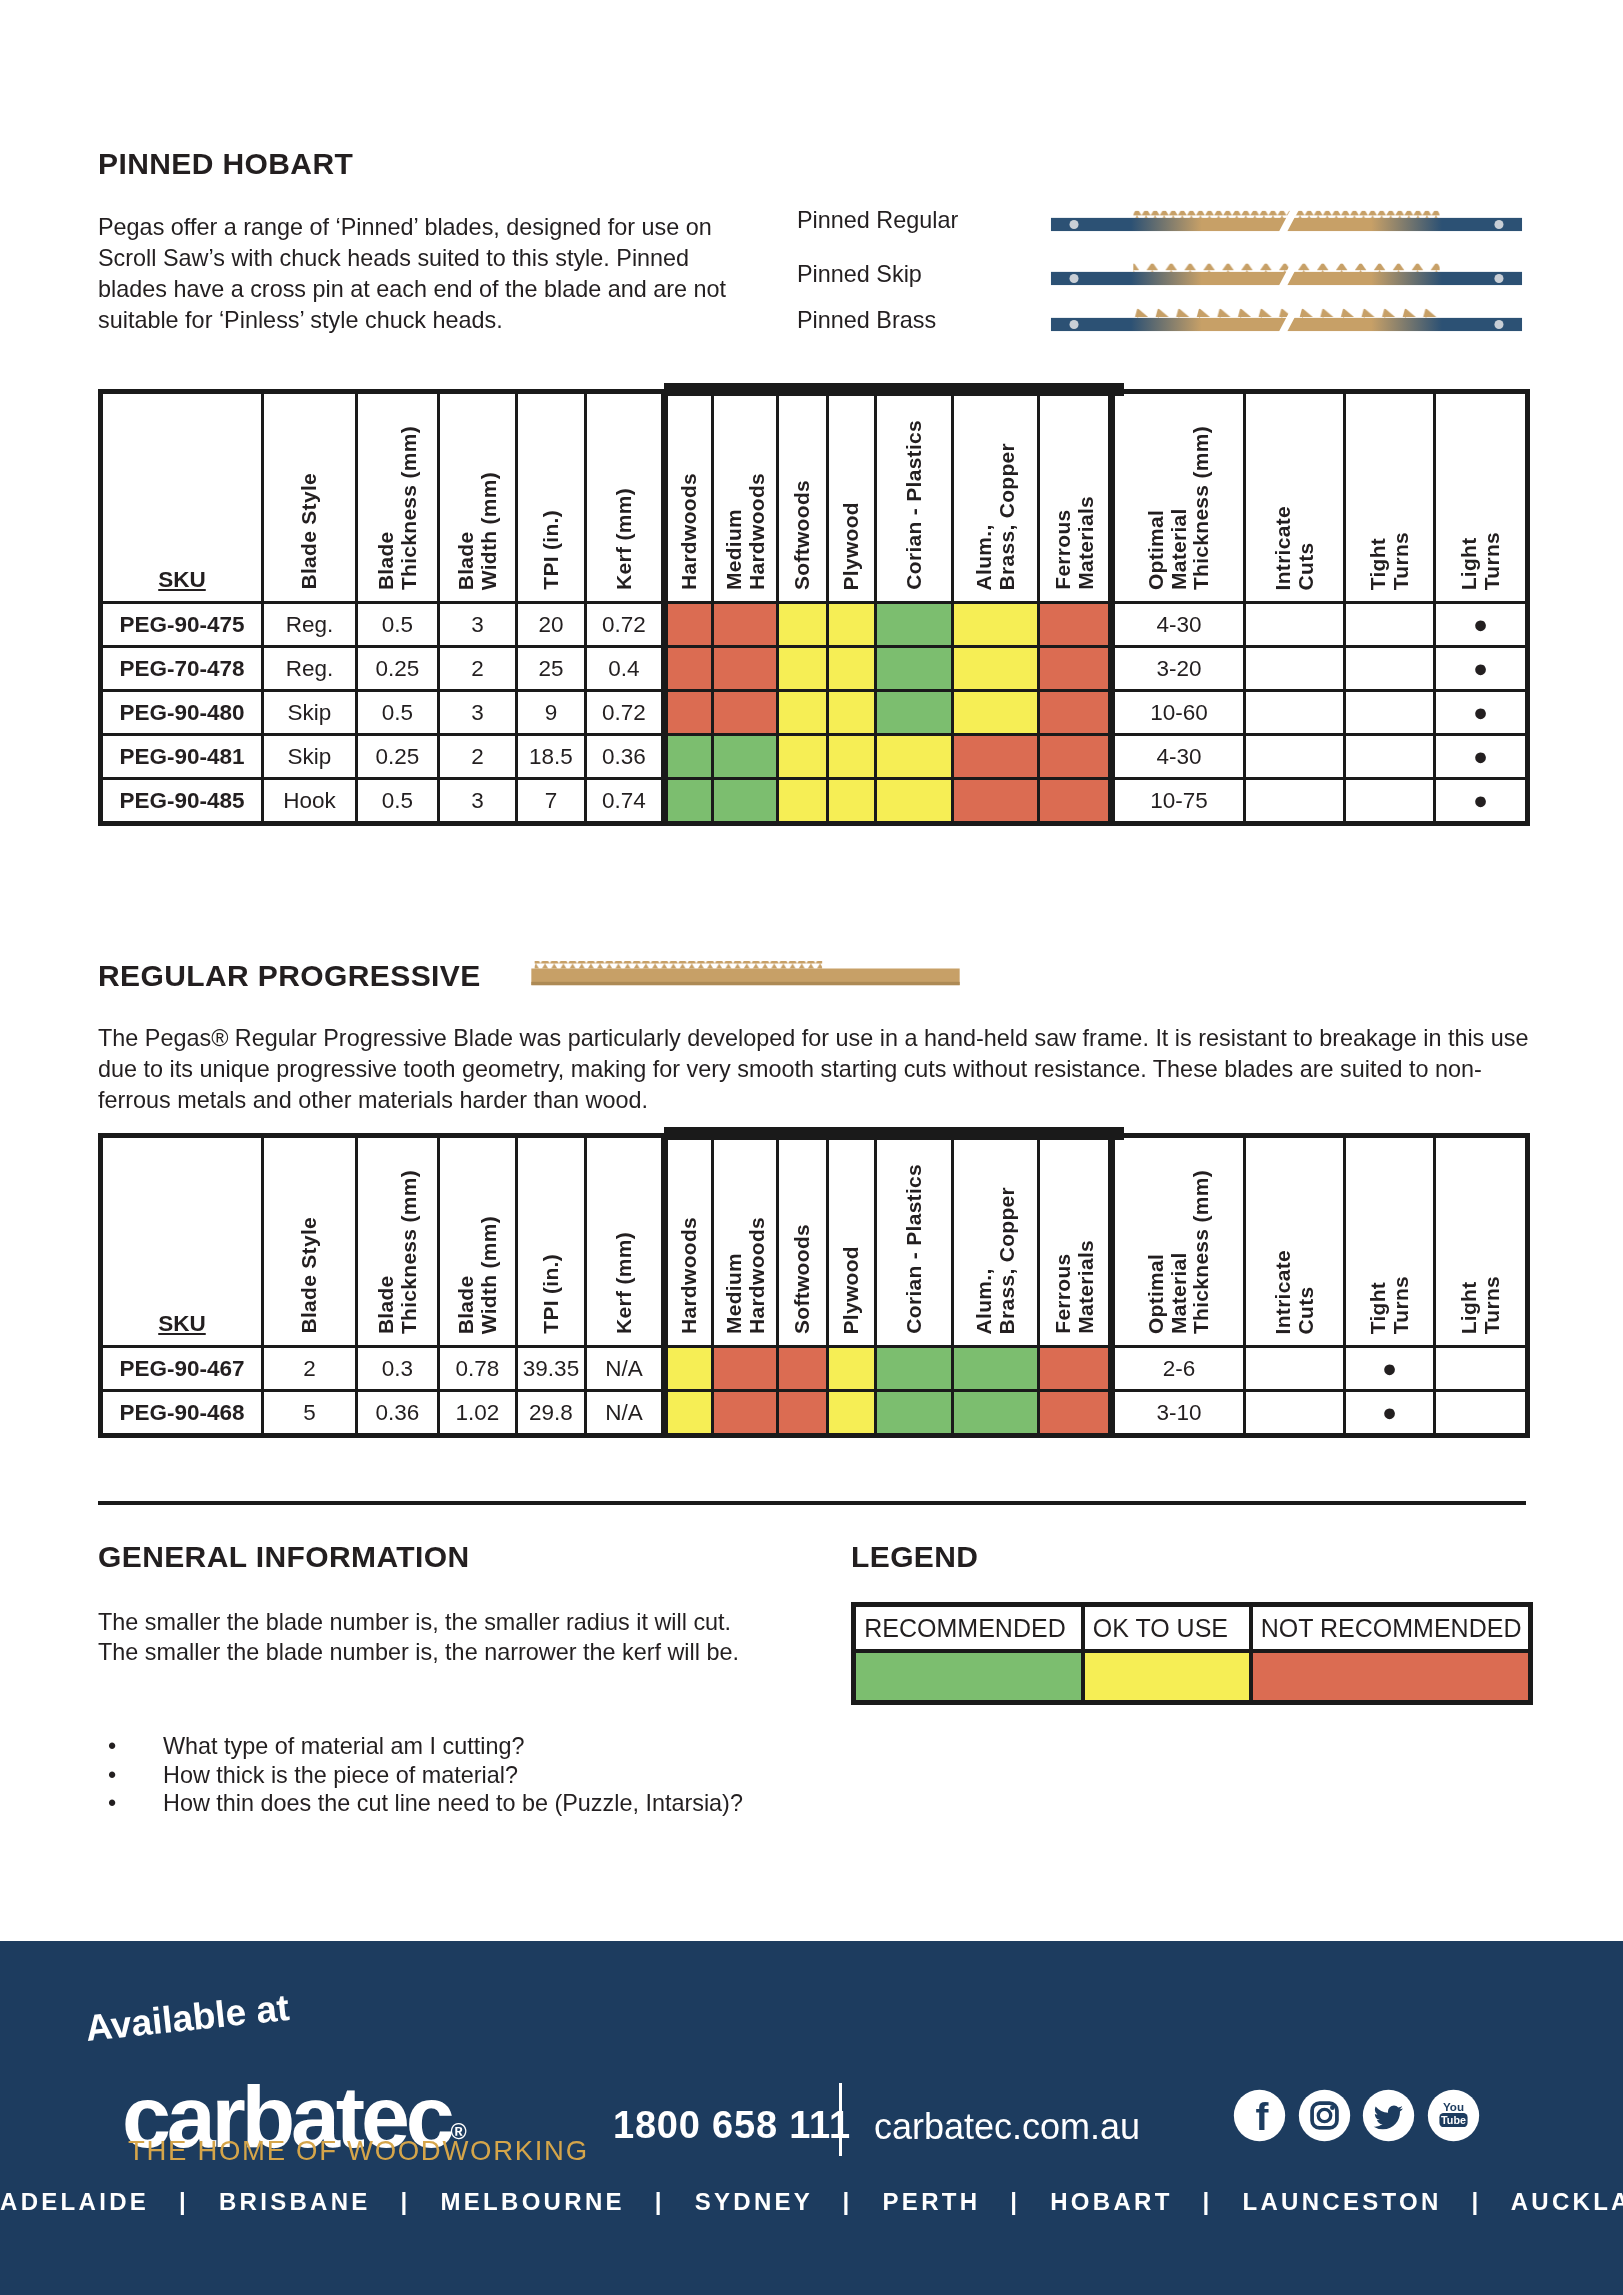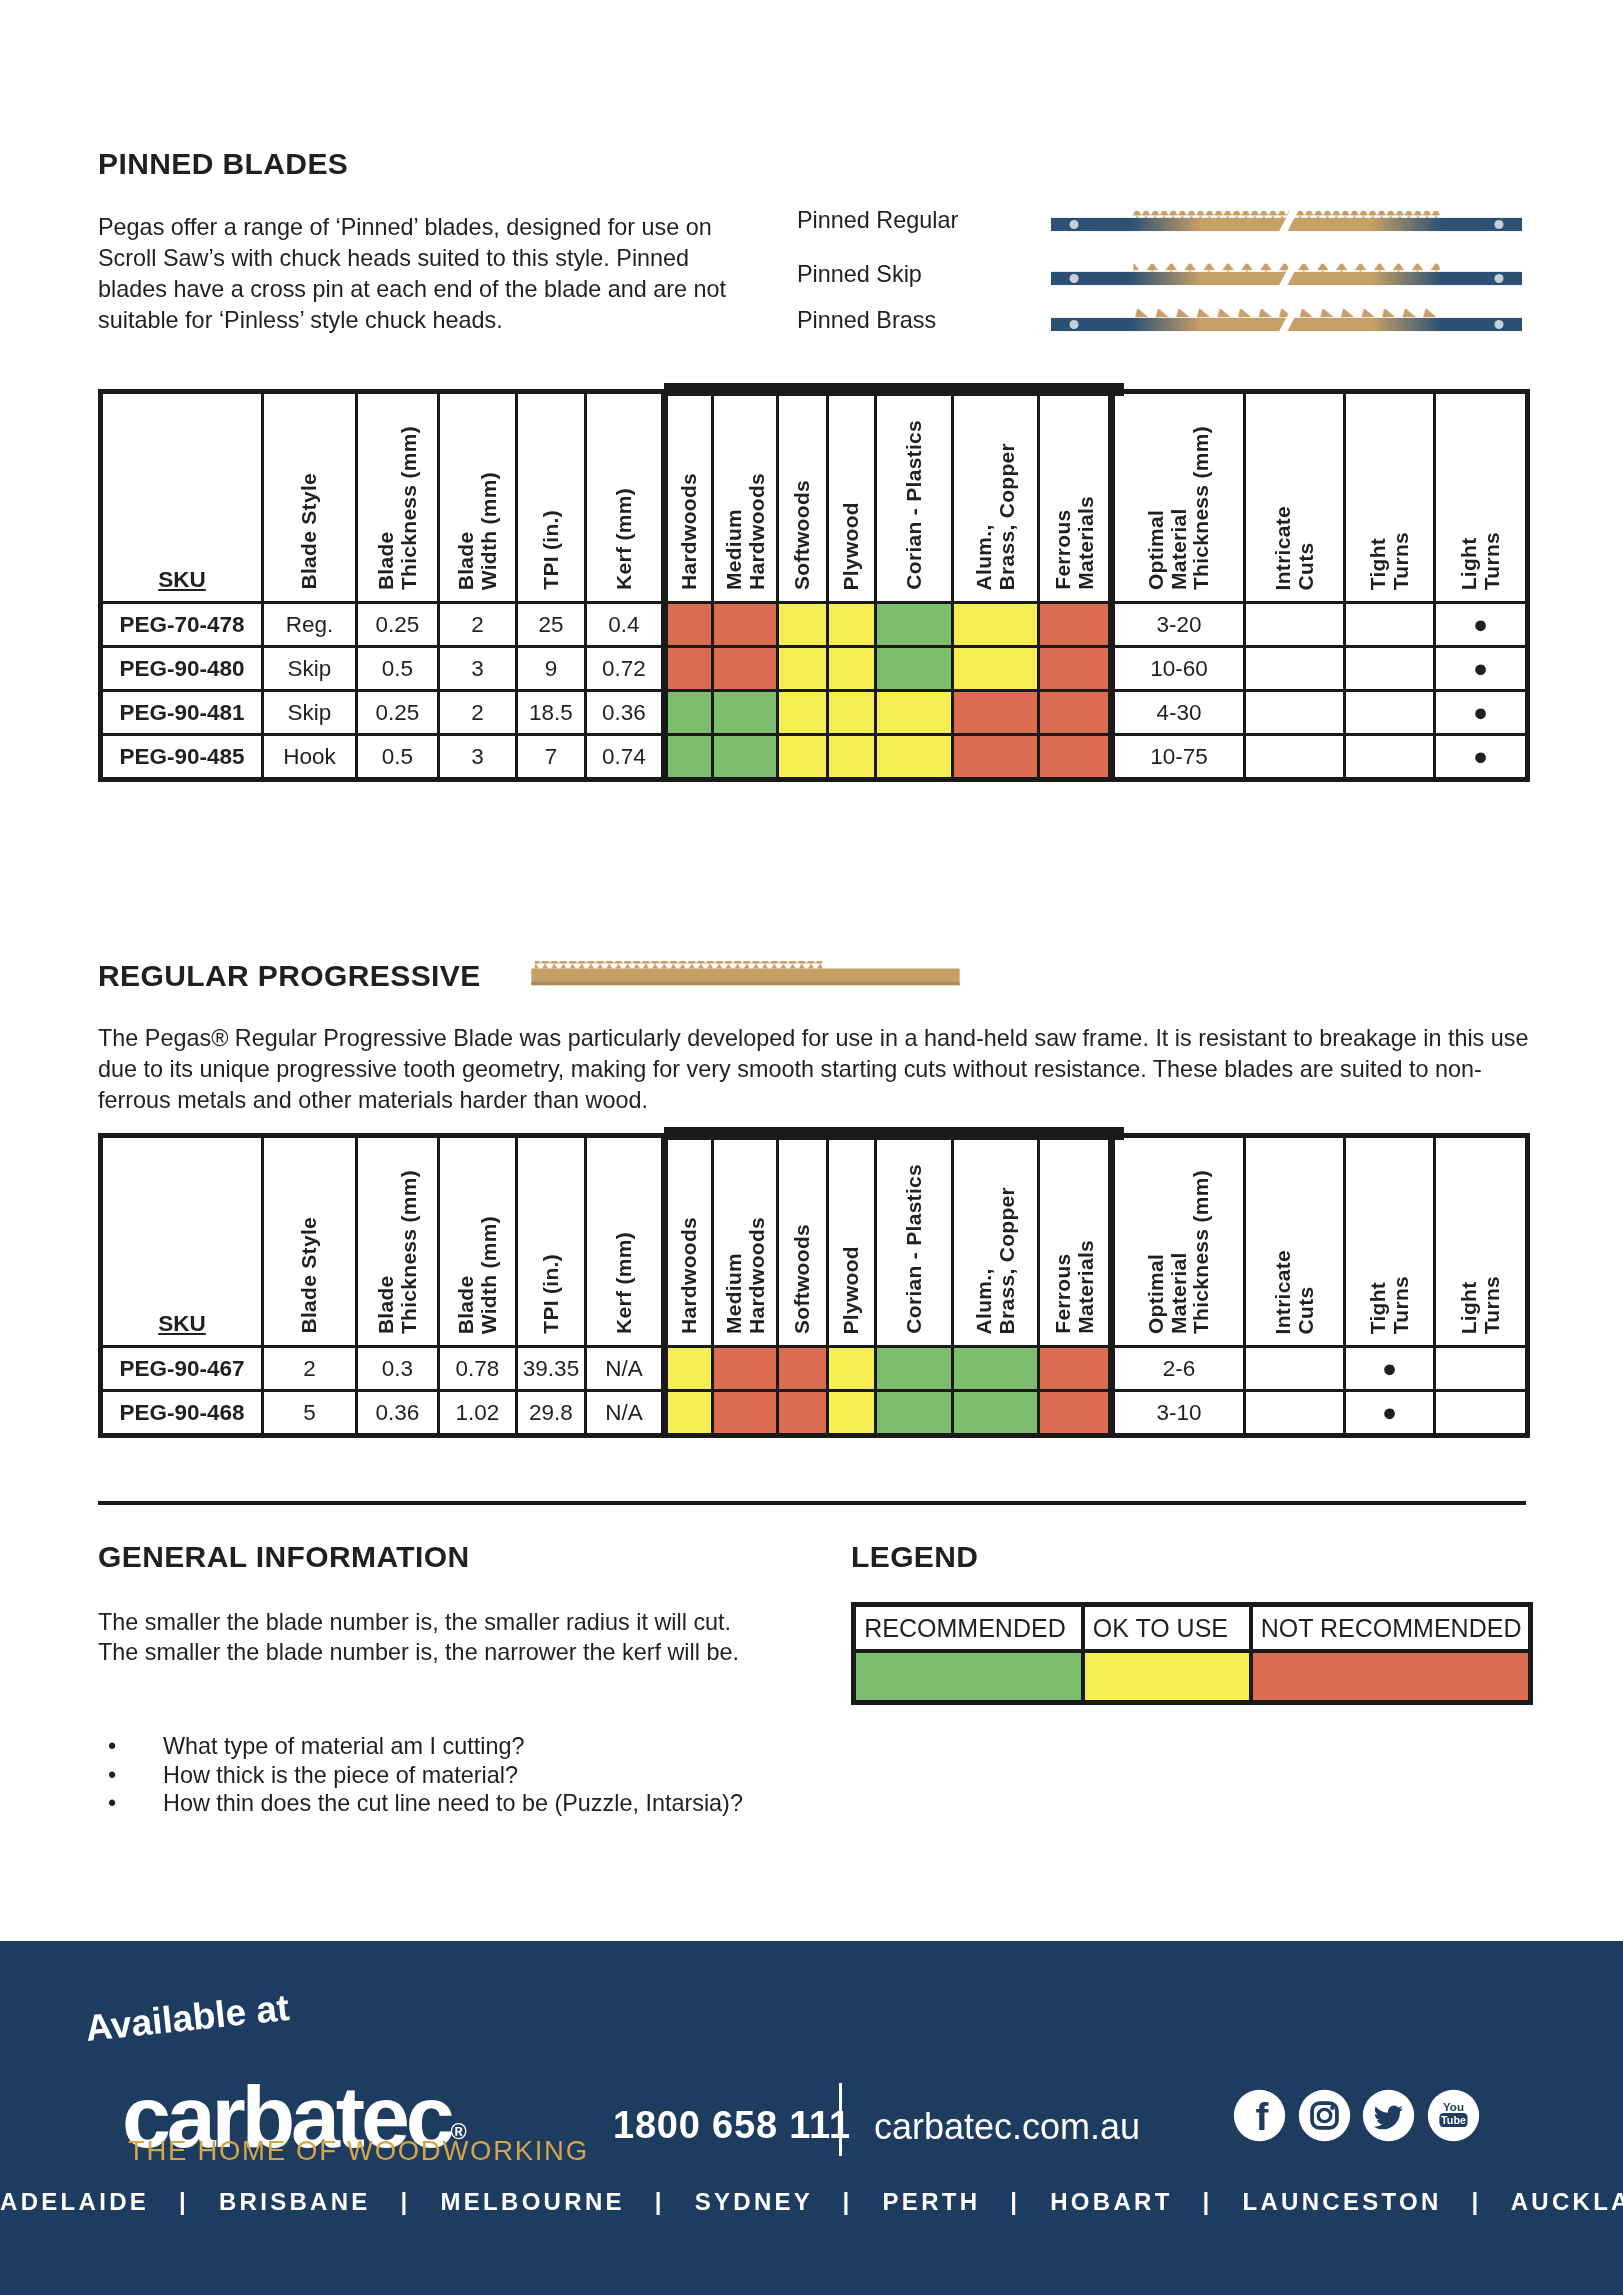--- a/index.html
+++ b/index.html
@@ -76,21 +76,21 @@
         </pattern>
       <pattern id="teethSkip" width="23" height="10" patternUnits="userSpaceOnUse">
           <path d="M1 10 L8 0 L15 10 Z" fill="#C7A067"></path>
         </pattern>
       <pattern id="teethHook" width="25" height="11" patternUnits="userSpaceOnUse">
           <path d="M2 11 L5 0 L18 11 Z" fill="#C7A067"></path>
         </pattern>
     </defs>
   </svg>
 
-  <div class="abs h1" style="left:98px; top:147px;">PINNED BLADES</div>
+  <div class="abs h1" style="left:98px; top:147px;">PINNED HOBART</div>
   <div class="abs para" style="left:98px; top:212px; width:642px;">Pegas offer a range of ‘Pinned’ blades, designed for use on Scroll Saw’s with chuck heads suited to this style. Pinned blades have a cross pin at each end of the blade and are not suitable for ‘Pinless’ style chuck heads.</div>
 
   <div class="abs blade-label" style="left:797px; top:207px;">Pinned Regular</div>
   <div class="abs blade-label" style="left:797px; top:261px;">Pinned Skip</div>
   <div class="abs blade-label" style="left:797px; top:307px;">Pinned Brass</div>
 
   <svg class="abs blade-svg" style="left:1048px; top:208px;" width="477" height="28" viewBox="0 0 572 34">
     <rect x="0" y="12" width="572" height="16" fill="url(#bladeGrad)"></rect>
     <rect x="100" y="3.5" width="372" height="8.5" fill="url(#teethReg)"></rect>
     <polygon points="292,0 302,0 284,34 274,34" fill="#ffffff"></polygon>
@@ -160,20 +160,39 @@
             <th><span class="rot">Intricate
 Cuts</span></th>
             <th><span class="rot">Tight
 Turns</span></th>
             <th><span class="rot">Light
 Turns</span></th>
           </tr>
         </thead>
         <tbody>
           <tr>
+            <td class="sku">PEG-90-475</td>
+            <td>Reg.</td>
+            <td>0.5</td>
+            <td>3</td>
+            <td>20</td>
+            <td>0.72</td>
+            <td class="rate mat-first" style="background: rgb(219, 108, 82);"></td>
+            <td class="rate" style="background: rgb(219, 108, 82);"></td>
+            <td class="rate" style="background: rgb(246, 238, 85);"></td>
+            <td class="rate" style="background: rgb(246, 238, 85);"></td>
+            <td class="rate" style="background: rgb(124, 190, 111);"></td>
+            <td class="rate" style="background: rgb(246, 238, 85);"></td>
+            <td class="rate mat-last" style="background: rgb(219, 108, 82);"></td>
+            <td>4-30</td>
+            <td class="dot"></td>
+            <td class="dot"></td>
+            <td class="dot">●</td>
+          </tr>
+          <tr>
             <td class="sku">PEG-70-478</td>
             <td>Reg.</td>
             <td>0.25</td>
             <td>2</td>
             <td>25</td>
             <td>0.4</td>
             <td class="rate mat-first" style="background: rgb(219, 108, 82);"></td>
             <td class="rate" style="background: rgb(219, 108, 82);"></td>
             <td class="rate" style="background: rgb(246, 238, 85);"></td>
             <td class="rate" style="background: rgb(246, 238, 85);"></td>

